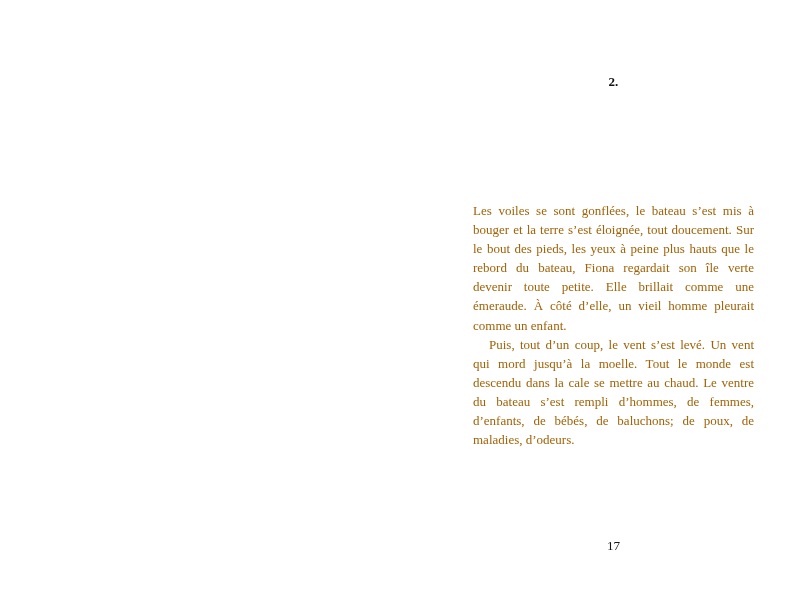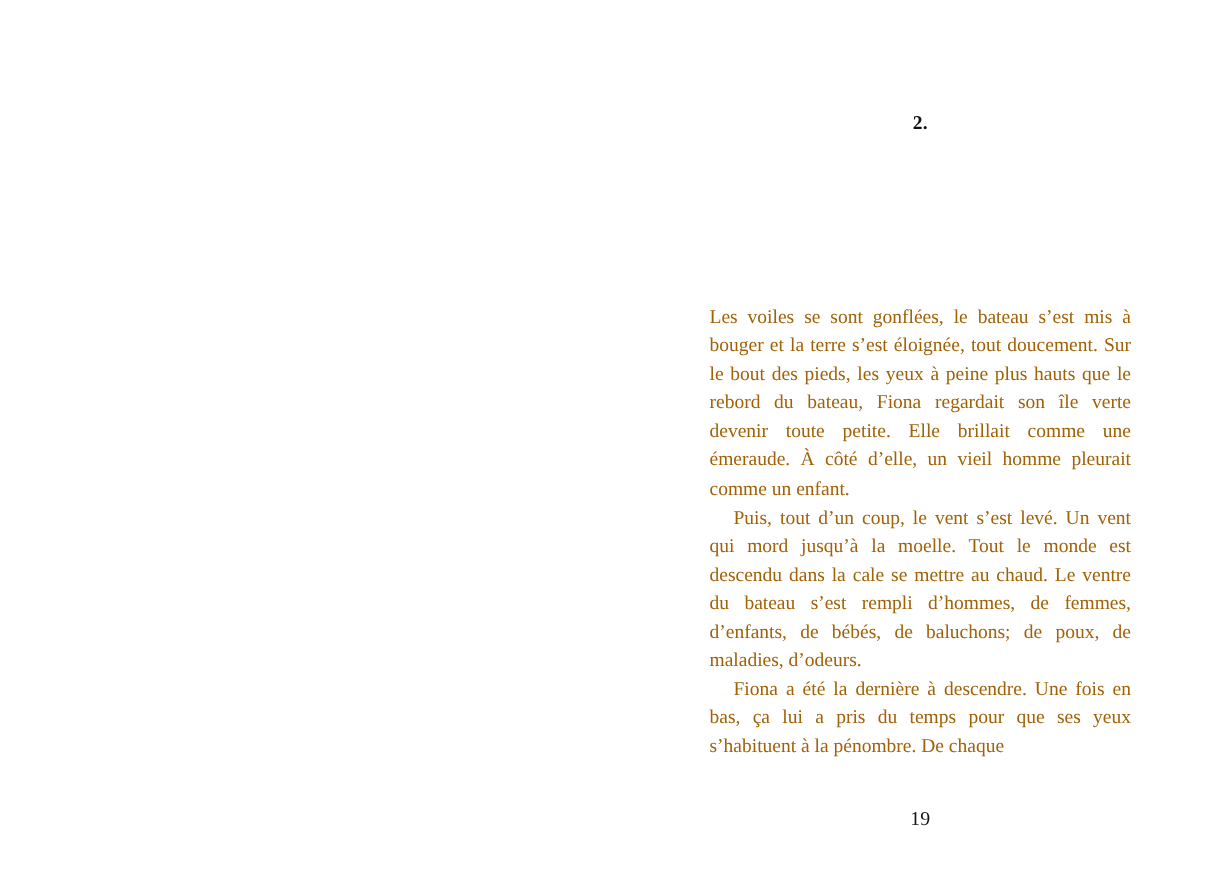--- a/index.html
+++ b/index.html
@@ -119,21 +119,20 @@
 
   <div class="recto">
     <div class="text-column">
 
       <div class="chapter-number">2.</div>
 
 
       <div class="body-copy">
         <p class="first">Les voiles se sont gonflées, le bateau s’est mis à bouger et la terre s’est éloignée, tout doucement. Sur le bout des pieds, les yeux à peine plus hauts que le rebord du bateau, Fiona regardait son île verte devenir toute petite. Elle brillait comme une émeraude. À côté d’elle, un vieil homme pleurait comme un enfant.</p>
         <p>Puis, tout d’un coup, le vent s’est levé. Un vent qui mord jusqu’à la moelle. Tout le monde est descendu dans la cale se mettre au chaud. Le ventre du bateau s’est rempli d’hommes, de femmes, d’enfants, de bébés, de baluchons; de poux, de maladies, d’odeurs.</p>
-        <p>Fiona a été la dernière à descendre. Une fois en bas, ça lui a pris du temps pour que ses yeux s’habituent à la pénombre. De chaque</p>
       </div>
 
-      <div class="folio">19</div>
+      <div class="folio">17</div>
 
     </div>
   </div>
 
 </div>
 
 </body></html>

